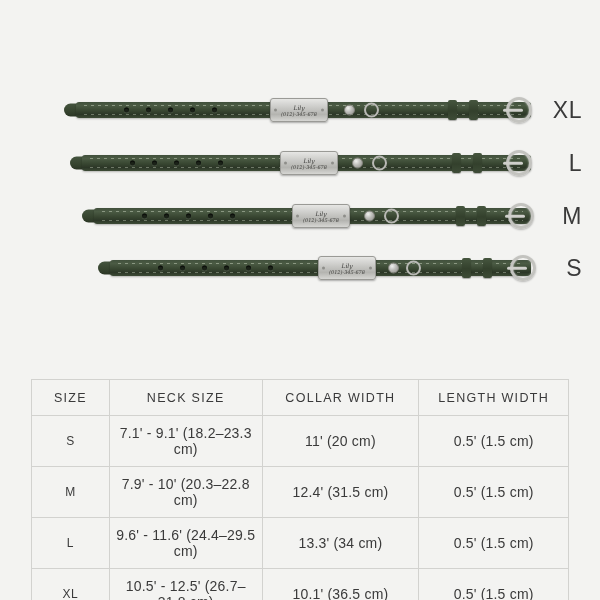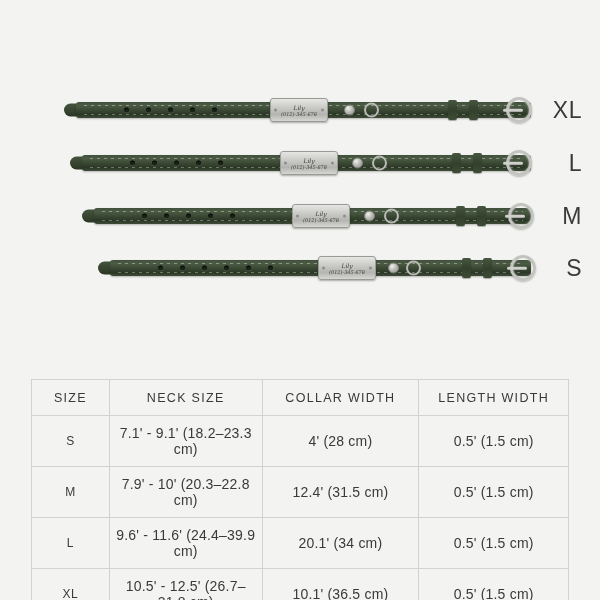--- a/index.html
+++ b/index.html
@@ -366,33 +366,33 @@
           <th>SIZE</th>
           <th>NECK SIZE</th>
           <th>COLLAR WIDTH</th>
           <th>LENGTH WIDTH</th>
         </tr>
       </thead>
       <tbody>
         <tr>
           <td class="sz">S</td>
           <td>7.1' - 9.1' (18.2–23.3 cm)</td>
-          <td>4' (28 cm)</td>
+          <td>11' (20 cm)</td>
           <td>0.5' (1.5 cm)</td>
         </tr>
         <tr>
           <td class="sz">M</td>
           <td>7.9' - 10' (20.3–22.8 cm)</td>
           <td>12.4' (31.5 cm)</td>
           <td>0.5' (1.5 cm)</td>
         </tr>
         <tr>
           <td class="sz">L</td>
-          <td>9.6' - 11.6' (24.4–39.9 cm)</td>
-          <td>20.1' (34 cm)</td>
+          <td>9.6' - 11.6' (24.4–29.5 cm)</td>
+          <td>13.3' (34 cm)</td>
           <td>0.5' (1.5 cm)</td>
         </tr>
         <tr>
           <td class="sz">XL</td>
           <td>10.5' - 12.5' (26.7–31.8 cm)</td>
           <td>10.1' (36.5 cm)</td>
           <td>0.5' (1.5 cm)</td>
         </tr>
       </tbody>
     </table>

